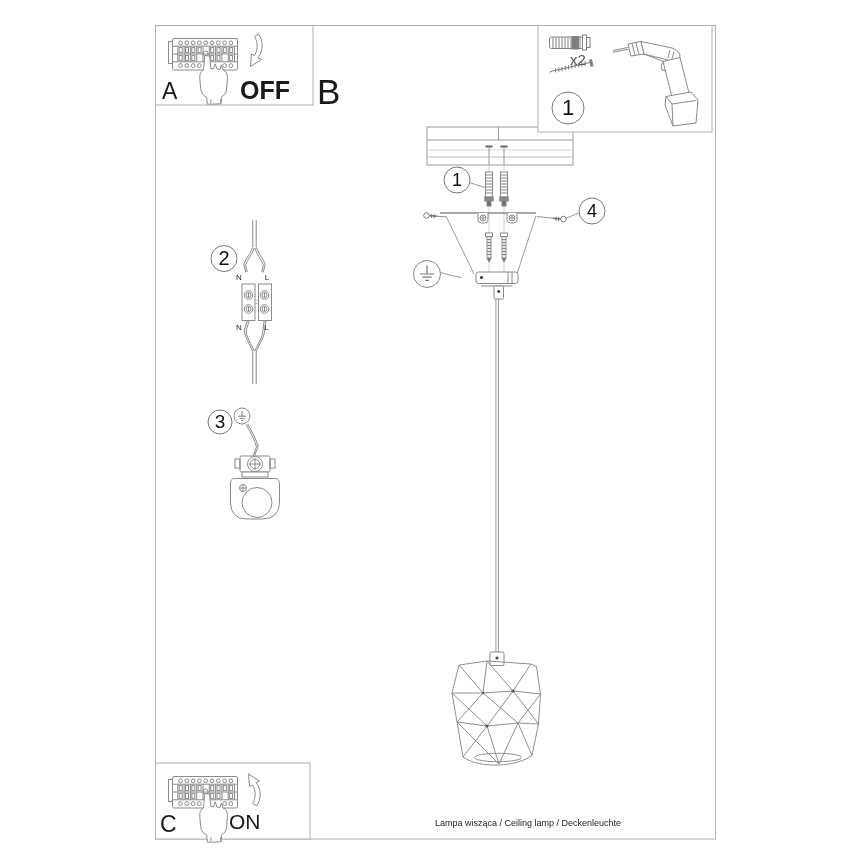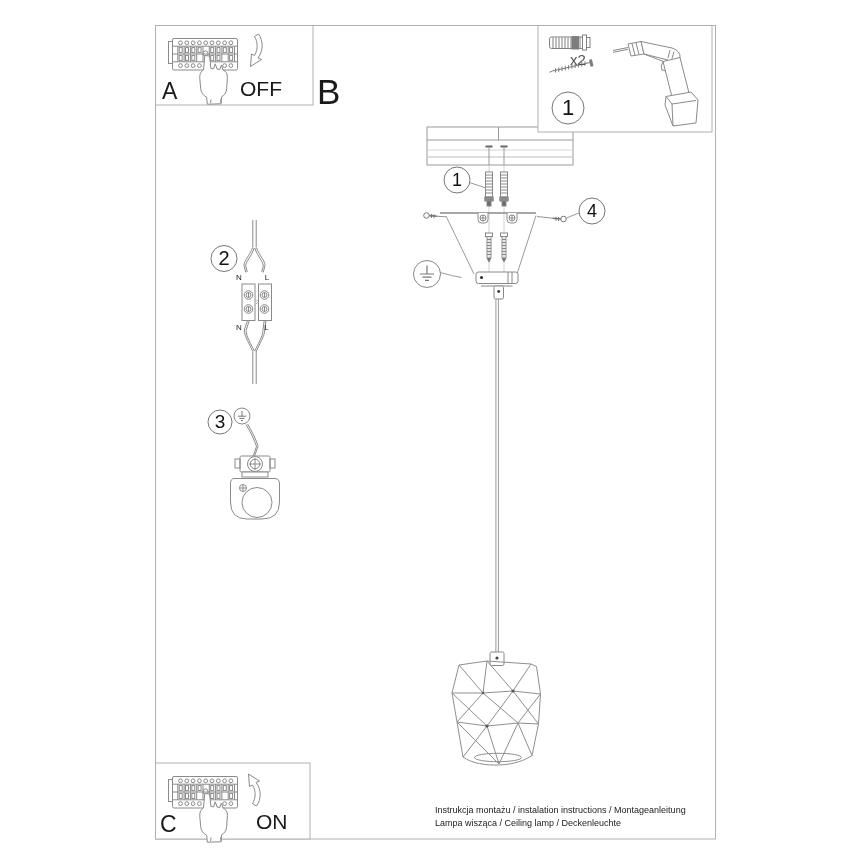--- a/index.html
+++ b/index.html
@@ -259,34 +259,33 @@
     <path d="M459,665 L483,693 M487,661 L483,693 M487,661 L513,691 M531,664 L513,691"></path>
     <path d="M452,693 L487,726 M483,693 L457,722 M483,693 L518,723 M513,691 L487,726 M513,691 L538.5,724 M540.5,694 L518,723"></path>
     <path d="M457,722 L499,764 M487,726 L463,757 M487,726 L499,764 M518,723 L499,764 M518,723 L532,755.5"></path>
     <circle cx="513" cy="691" r="1.6" fill="#555" stroke="none"></circle>
     <circle cx="487" cy="726" r="1.6" fill="#555" stroke="none"></circle>
     <circle cx="483" cy="693" r="1.2" fill="#555" stroke="none"></circle>
   </g>
 </svg>
 
 <div class="txt" style="left:162px;top:80px;font-size:23px;">A</div>
-<div class="txt" style="left:240px;top:78px;font-size:21px;">OFF</div>
+<div class="txt" style="left:240px;top:78px;font-size:25px;font-weight:bold;">OFF</div>
 <div class="txt" style="left:317px;top:74px;font-size:35px;">B</div>
 <div class="txt" style="left:160px;top:813px;font-size:23px;">C</div>
-<div class="txt" style="left:256px;top:811px;font-size:21px;">ON</div>
+<div class="txt" style="left:229px;top:811px;font-size:21px;">ON</div>
 
 <div class="txt" style="left:570px;top:52px;font-size:15px;color:#555;">x2</div>
 
 <div class="num" style="left:552px;top:92px;width:32px;height:32px;font-size:22px;">1</div>
 <div class="num" style="left:444px;top:167px;width:26px;height:26px;font-size:18px;">1</div>
 <div class="num" style="left:579px;top:198px;width:26px;height:26px;font-size:18px;">4</div>
 <div class="num" style="left:211px;top:245.5px;width:26px;height:26px;font-size:20px;">2</div>
 <div class="num" style="left:208px;top:410px;width:24px;height:24px;font-size:19px;">3</div>
 
 <div class="nl" style="left:239px;top:277px;">N</div>
 <div class="nl" style="left:267px;top:276.5px;">L</div>
 <div class="nl" style="left:239px;top:327px;">N</div>
 <div class="nl" style="left:266.5px;top:326.5px;">L</div>
 
-<div class="footer-line" style="top:804px;">Instrukcja montażu / instalation instructions / Montageanleitung</div>
 <div class="footer-line" style="top:817px;">Lampa wisząca / Ceiling lamp / Deckenleuchte</div>
 
 </div>
 
 </body></html>

